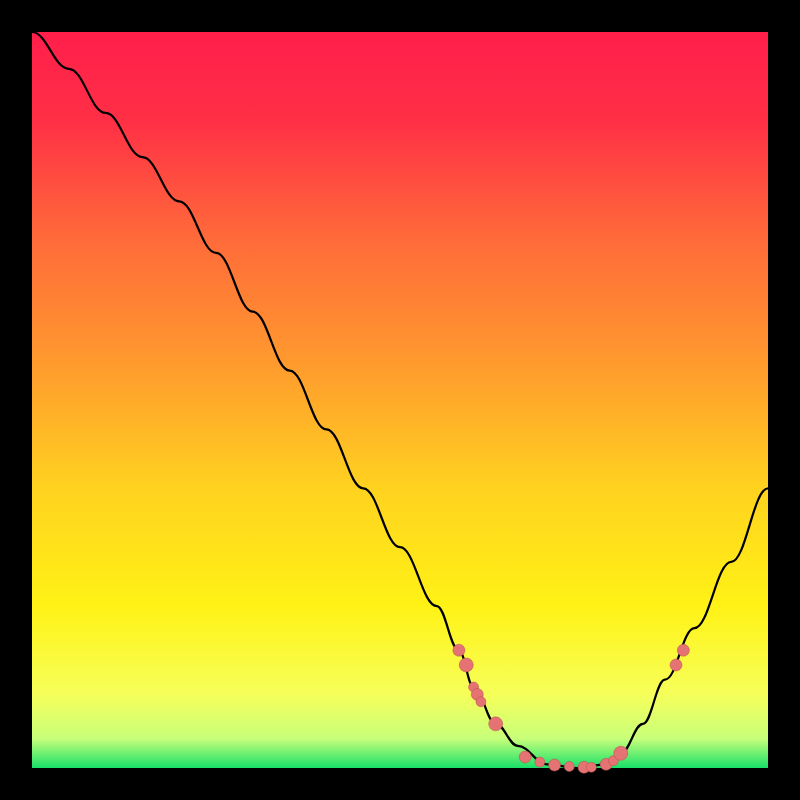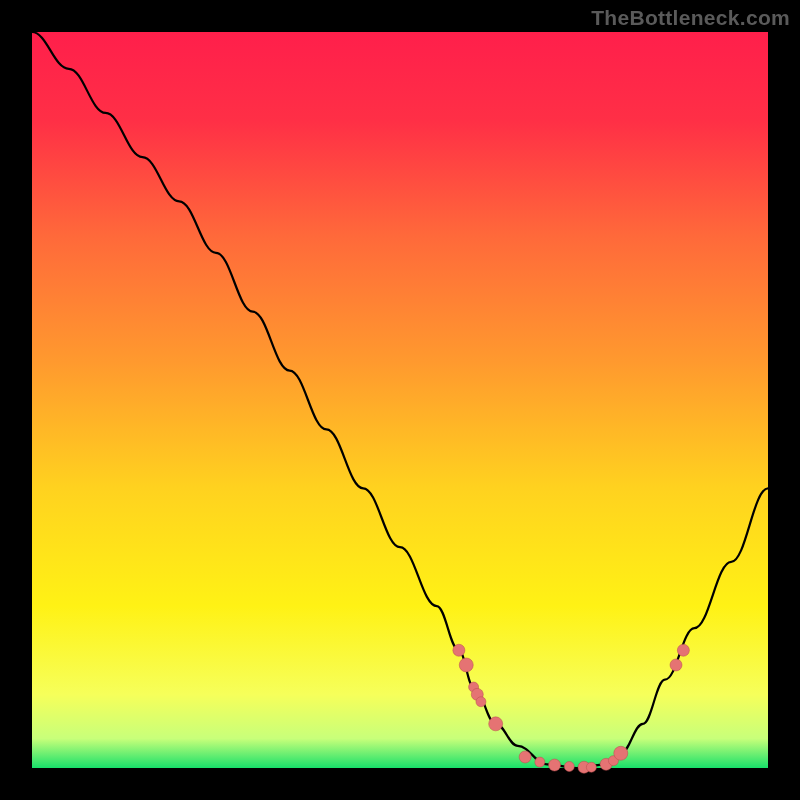--- a/index.html
+++ b/index.html
@@ -28,21 +28,20 @@
   }
   svg.chart {
     position: absolute;
     top: 0;
     left: 0;
   }
 </style>
 </head>
 <body>
 <div class="container">
-  <div class="watermark">TheBottleneck.com</div>
   <svg class="chart" width="800" height="800" viewBox="0 0 800 800">
     <defs>
       <linearGradient id="bg-grad" x1="0" y1="0" x2="0" y2="1">
         <stop offset="0%" stop-color="#ff1f4b"></stop>
         <stop offset="12%" stop-color="#ff2f46"></stop>
         <stop offset="28%" stop-color="#ff6a3a"></stop>
         <stop offset="45%" stop-color="#ff9a2e"></stop>
         <stop offset="62%" stop-color="#ffd21f"></stop>
         <stop offset="78%" stop-color="#fff215"></stop>
         <stop offset="90%" stop-color="#f6ff5a"></stop>

